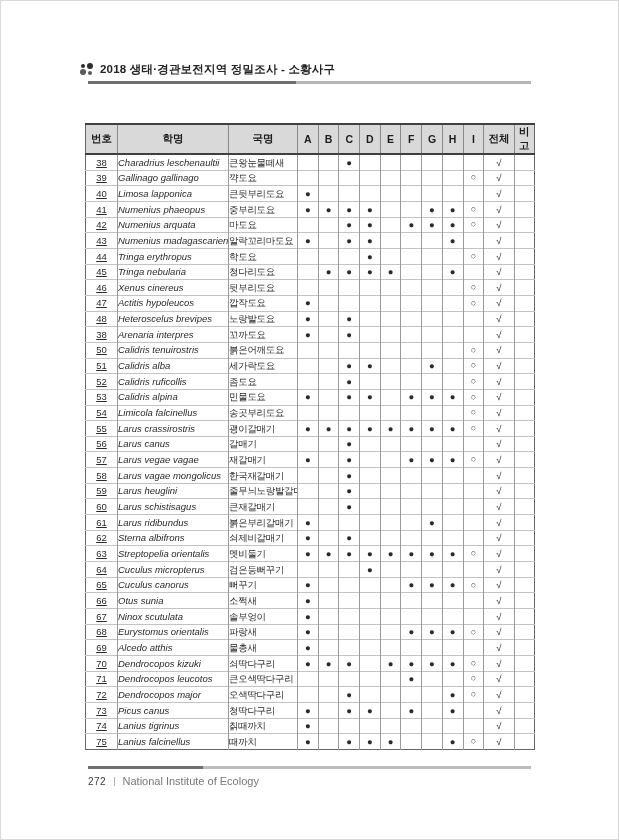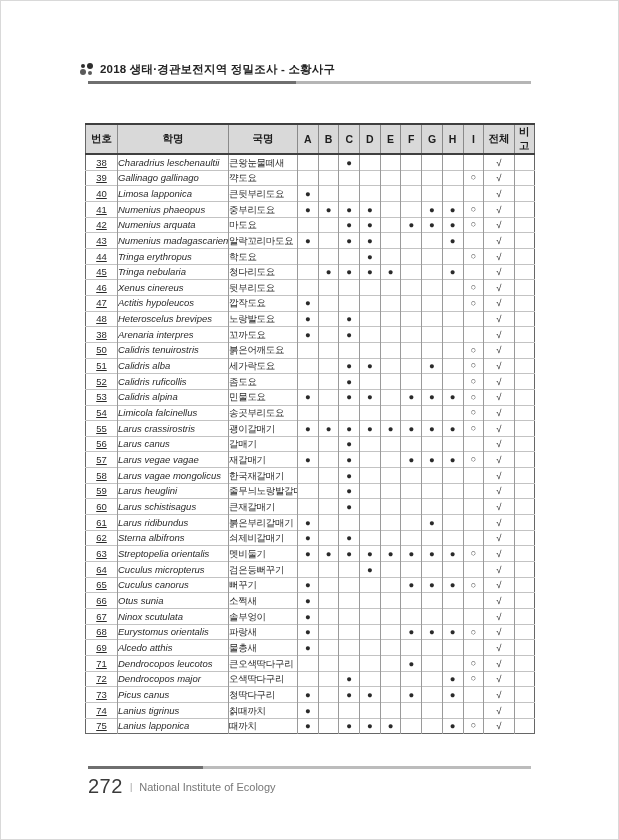--- a/index.html
+++ b/index.html
@@ -38,21 +38,21 @@
   td.c-sci{font-style:italic;padding-left:8px;color:#333;}
   td.c-kor{padding-left:6px;letter-spacing:-0.3px;margin-top:31px;}
   td.c-mark{text-align:center;font-size:9px;color:#111;}
   td.c-mark.open{color:#444;font-size:9px;}
   td.c-total{text-align:center;color:#7d7d7d;font-size:9.5px;}
   td.c-note{}
   
   .footer-rule{position:absolute;left:88px;top:766px;width:443px;height:2.5px;
     background:linear-gradient(to right,#6f6f6f 0%,#6f6f6f 26%,#bcbcbc 26%,#bcbcbc 100%);}
   .doc-footer{position:absolute;left:88px;top:775px;display:flex;align-items:center;gap:7px;}
-  .page-number{font-size:20px;color:#3a3a3a;letter-spacing:.5px;}
+  .page-number{font-size:10px;color:#3a3a3a;letter-spacing:.5px;}
   .footer-sep{color:#9a9a9a;font-size:9px;}
   .institute{font-size:11px;color:#777;}
 </style>
 </head>
 <body>
 
 <div class="doc-header">
   <span class="logo">
     <i class="d1"></i>
       <i class="d2"></i>
@@ -605,20 +605,36 @@
         <td class="c-mark"></td>
         <td class="c-mark"></td>
         <td class="c-mark"></td>
         <td class="c-mark"></td>
         <td class="c-mark"></td>
         <td class="c-mark"></td>
         <td class="c-total">√</td>
         <td class="c-note"></td>
       </tr>
       <tr>
+        <td class="c-no">70</td>
+        <td class="c-sci">Dendrocopos kizuki</td>
+        <td class="c-kor">쇠딱다구리</td>
+        <td class="c-mark">●</td>
+        <td class="c-mark">●</td>
+        <td class="c-mark">●</td>
+        <td class="c-mark"></td>
+        <td class="c-mark">●</td>
+        <td class="c-mark">●</td>
+        <td class="c-mark">●</td>
+        <td class="c-mark">●</td>
+        <td class="c-mark open">○</td>
+        <td class="c-total">√</td>
+        <td class="c-note"></td>
+      </tr>
+      <tr>
         <td class="c-no">71</td>
         <td class="c-sci">Dendrocopos leucotos</td>
         <td class="c-kor">큰오색딱다구리</td>
         <td class="c-mark"></td>
         <td class="c-mark"></td>
         <td class="c-mark"></td>
         <td class="c-mark"></td>
         <td class="c-mark"></td>
         <td class="c-mark">●</td>
         <td class="c-mark"></td>
@@ -670,21 +686,21 @@
         <td class="c-mark"></td>
         <td class="c-mark"></td>
         <td class="c-mark"></td>
         <td class="c-mark"></td>
         <td class="c-mark"></td>
         <td class="c-total">√</td>
         <td class="c-note"></td>
       </tr>
       <tr>
         <td class="c-no">75</td>
-        <td class="c-sci">Lanius lapponica</td>
+        <td class="c-sci">Lanius falcinellus</td>
         <td class="c-kor">때까치</td>
         <td class="c-mark">●</td>
         <td class="c-mark"></td>
         <td class="c-mark">●</td>
         <td class="c-mark">●</td>
         <td class="c-mark">●</td>
         <td class="c-mark"></td>
         <td class="c-mark"></td>
         <td class="c-mark">●</td>
         <td class="c-mark open">○</td>

